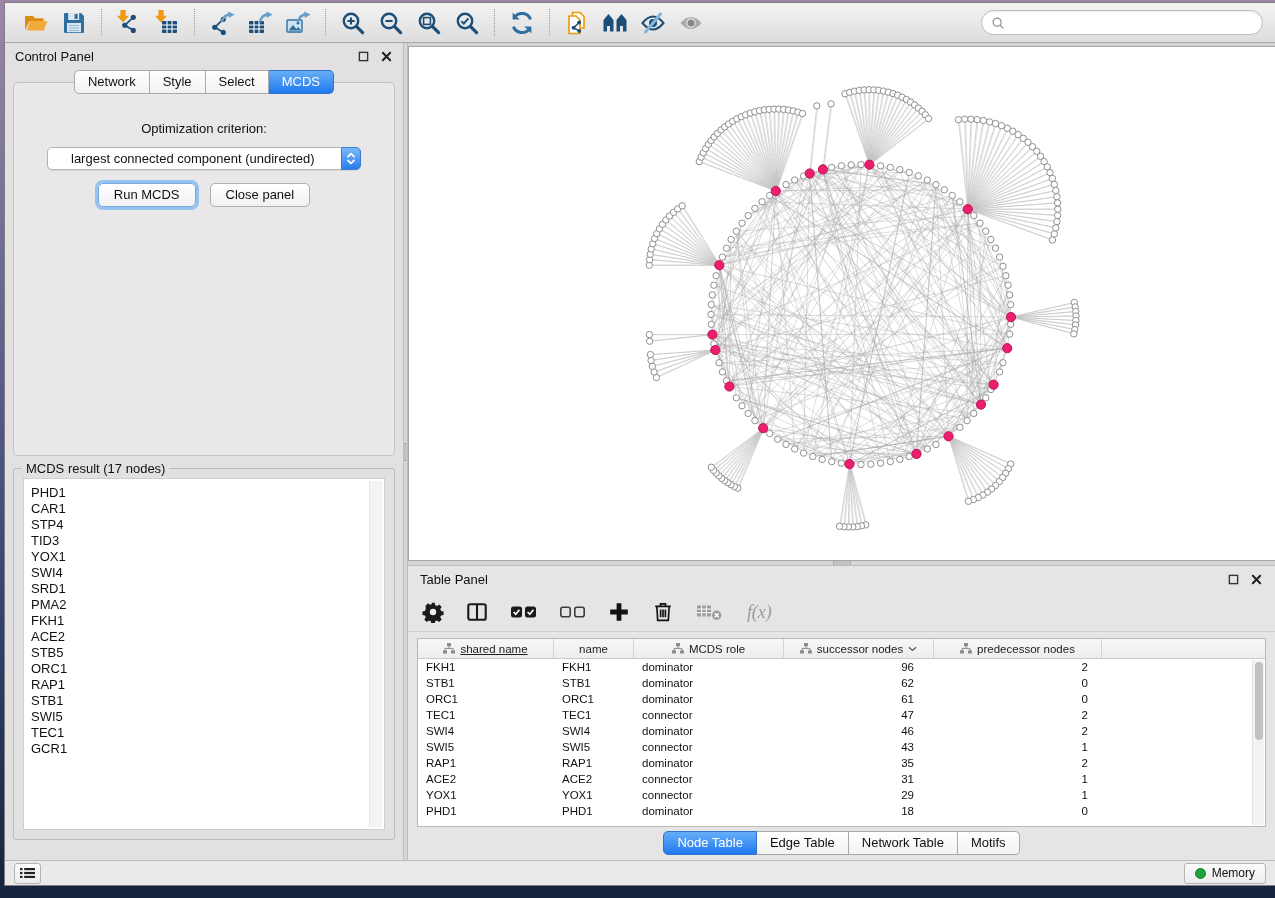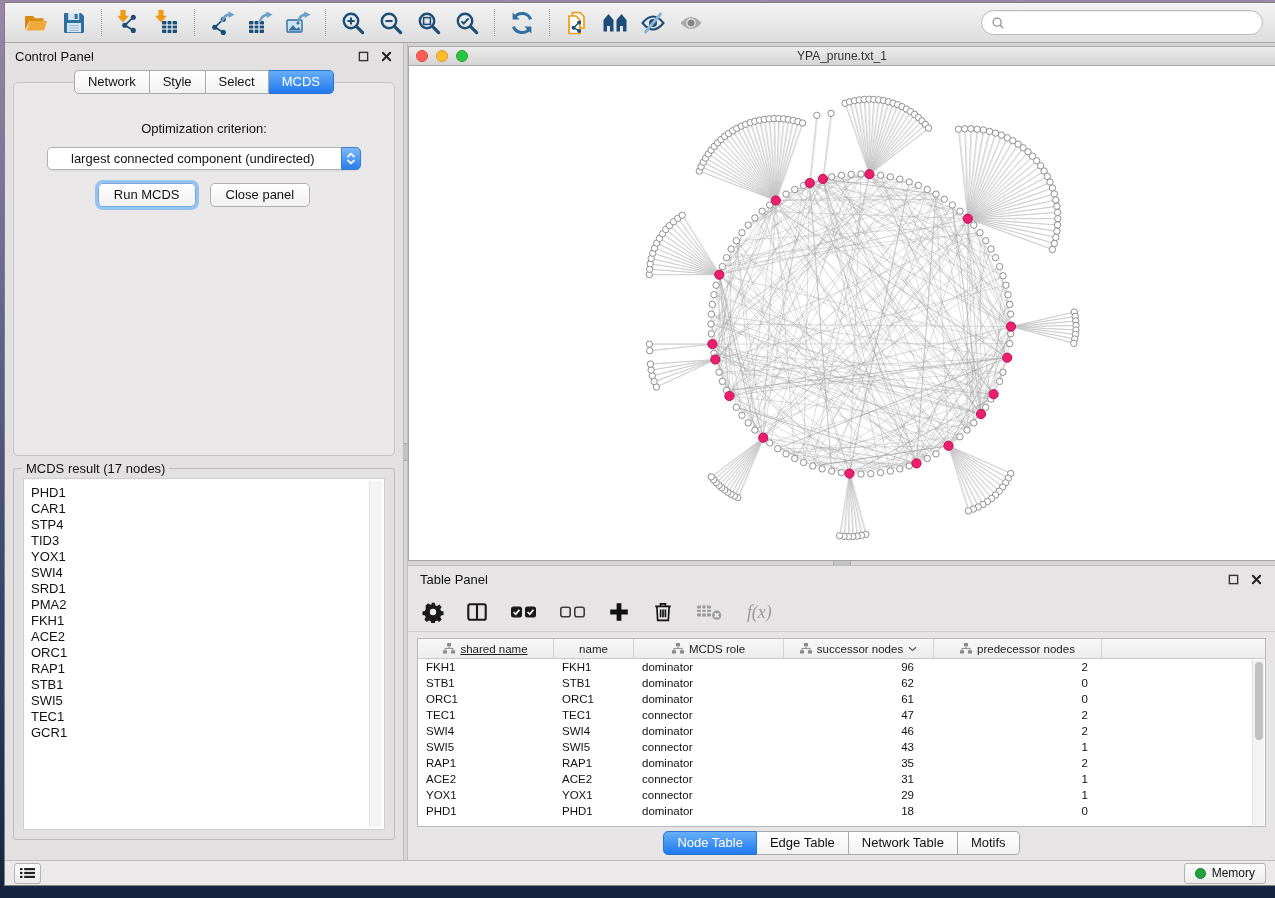--- a/index.html
+++ b/index.html
@@ -350,44 +350,37 @@
         <div class="mcds-item">PHD1</div>
             <div class="mcds-item">CAR1</div>
             <div class="mcds-item">STP4</div>
             <div class="mcds-item">TID3</div>
             <div class="mcds-item">YOX1</div>
             <div class="mcds-item">SWI4</div>
             <div class="mcds-item">SRD1</div>
             <div class="mcds-item">PMA2</div>
             <div class="mcds-item">FKH1</div>
             <div class="mcds-item">ACE2</div>
+            <div class="mcds-item">STB5</div>
             <div class="mcds-item">ORC1</div>
             <div class="mcds-item">RAP1</div>
             <div class="mcds-item">STB1</div>
             <div class="mcds-item">SWI5</div>
             <div class="mcds-item">TEC1</div>
             <div class="mcds-item">GCR1</div>
           </div>
       </div>
     </div>
 
     <div class="v-divider">
       <span class="v-handle"></span>
     </div>
 
     <div class="right-col">
       <div class="network-frame">
-        <div class="net-titlebar">
-          <span class="net-title">YPA_prune.txt_1</span>
-          <span class="traffic">
-            <span class="light red"></span>
-            <span class="light yellow"></span>
-            <span class="light green"></span>
-          </span>
-        </div>
         <div class="net-canvas">
           <svg id="graph-svg" width="100%" height="100%" viewBox="0 0 866 494">
               <line x1="327.3" y1="174.7" x2="413.2" y2="402.9" stroke="#a5a5a5" stroke-width="0.7" opacity="0.5"></line>
               <line x1="518.3" y1="123.5" x2="422.7" y2="405.1" stroke="#a5a5a5" stroke-width="0.7" opacity="0.5"></line>
               <line x1="368.7" y1="382.7" x2="490.8" y2="402.9" stroke="#a5a5a5" stroke-width="0.7" opacity="0.5"></line>
               <line x1="471.6" y1="406.7" x2="322.1" y2="183.0" stroke="#a5a5a5" stroke-width="0.7" opacity="0.5"></line>
               <line x1="518.3" y1="392.5" x2="327.3" y2="341.3" stroke="#a5a5a5" stroke-width="0.7" opacity="0.5"></line>
               <line x1="317.5" y1="324.3" x2="571.0" y2="166.7" stroke="#a5a5a5" stroke-width="0.7" opacity="0.5"></line>
               <line x1="385.7" y1="392.5" x2="543.3" y2="139.0" stroke="#a5a5a5" stroke-width="0.7" opacity="0.5"></line>
               <line x1="518.3" y1="392.5" x2="327.3" y2="174.7" stroke="#a5a5a5" stroke-width="0.7" opacity="0.5"></line>

